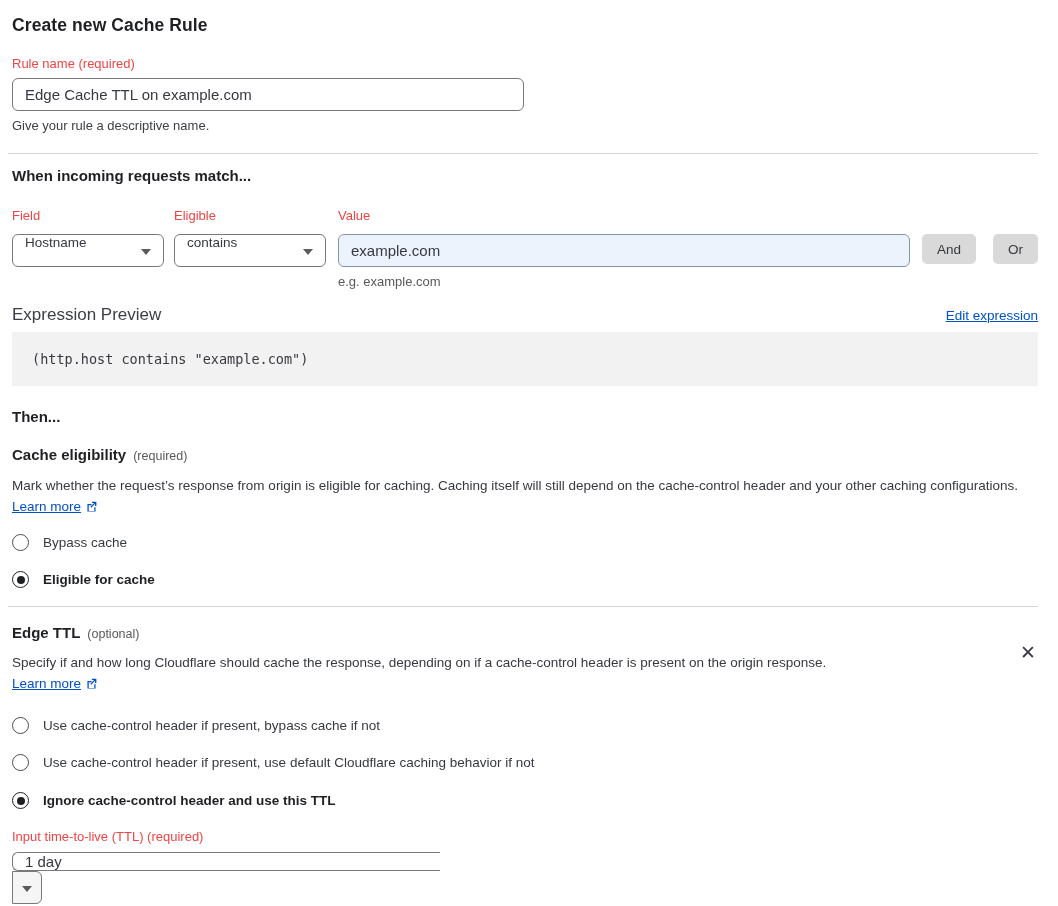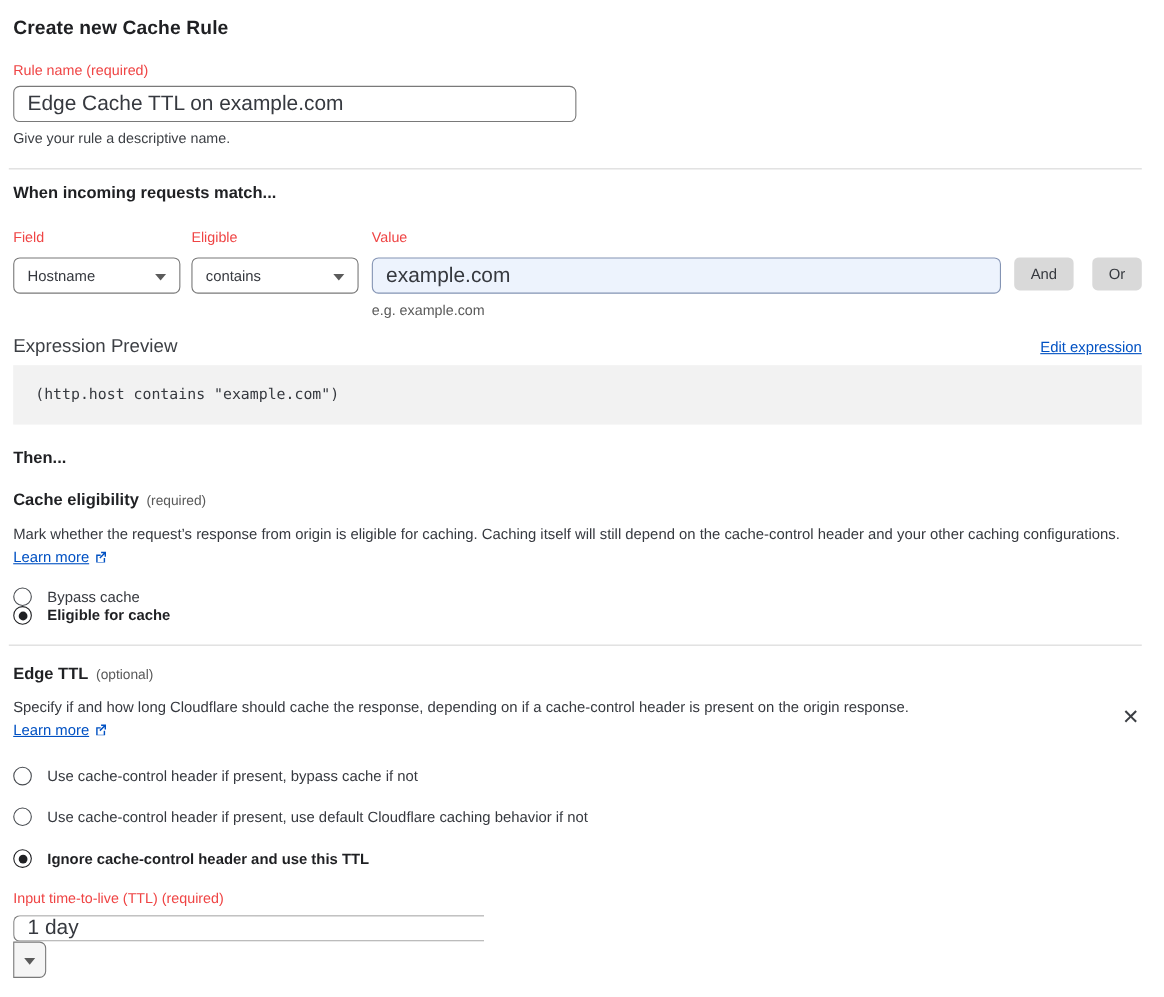--- a/index.html
+++ b/index.html
@@ -21,37 +21,37 @@
     font-size: 15px; font-weight: 700; color: #1f2023; line-height: 20px;
   }
   .field-label { font-size: 13px; color: #ef4444; line-height: 16px; }
   .help-text { font-size: 13px; color: #595959; line-height: 16px; }
   .help-dark { font-size: 13px; color: #3c3f44; line-height: 16px; }
 
   .text-input {
     display: block; height: 33px;
     border: 1px solid #797979; border-radius: 6px;
     background: #ffffff; color: #36393f;
-    font-size: 19px; font-family: "Liberation Sans", "DejaVu Sans", sans-serif;
+    font-size: 15px; font-family: "Liberation Sans", "DejaVu Sans", sans-serif;
     padding: 0 12px; outline: none;
   }
   .divider { border: none; border-top: 1px solid #d6d6d6; height: 0; margin-left: -4px; }
 
   
   .match-row { display: flex; align-items: flex-start; }
   .col-field  { width: 152px; margin-right: 10px; }
   .col-op     { width: 152px; margin-right: 12px; }
   .col-value  { flex: 1; margin-right: 12px; }
   .col-label { margin-bottom: 10px; }
 
   .select {
     position: relative; height: 33px; width: 100%;
     border: 1px solid #797979; border-radius: 6px; background: #fff;
     font-size: 13.5px; color: #36393f;
-    display: flex; align-items: center; padding: 0 28px 0 12px;
+    display: flex; align-items: flex-start; padding: 0 28px 0 12px;
     cursor: pointer;
   }
   .caret {
     position: absolute; right: 12px; top: 50%; margin-top: -2px;
     width: 0; height: 0;
     border-left: 5px solid transparent; border-right: 5px solid transparent;
     border-top: 6px solid #5b5b5b;
   }
   .value-input { width: 100%; background: #edf3fd; border-color: #8494b4; }
 
@@ -173,21 +173,21 @@
     <a class="link">Learn more</a><span class="ext-icon"><svg width="13" height="13" viewBox="0 0 16 16" fill="none">
           <path d="M3 5h5v1.6H4.6v6.8h6.8V9H13v5H3V5z" fill="#0051c3"></path>
           <path d="M8.5 2H14v5.5h-1.6V4.73L7.7 9.43 6.57 8.3l4.7-4.7H8.5V2z" fill="#0051c3"></path>
         </svg></span>
   </p>
 
   <div class="radio-row" style="margin-top:15px;">
     <span class="radio"></span>
     <span class="radio-label">Bypass cache</span>
   </div>
-  <div class="radio-row" style="text-align:right;">
+  <div class="radio-row" style="margin-top:20px;text-align:right;">
     <span class="radio checked"></span>
     <span class="radio-label bold">Eligible for cache</span>
   </div>
 
   <hr class="divider" style="margin-top:18px;">
 
   <div style="margin-top:16px;">
     <span class="section-heading">Edge TTL</span><span class="tag">(optional)</span>
   </div>
   <span class="close-x">✕</span>

